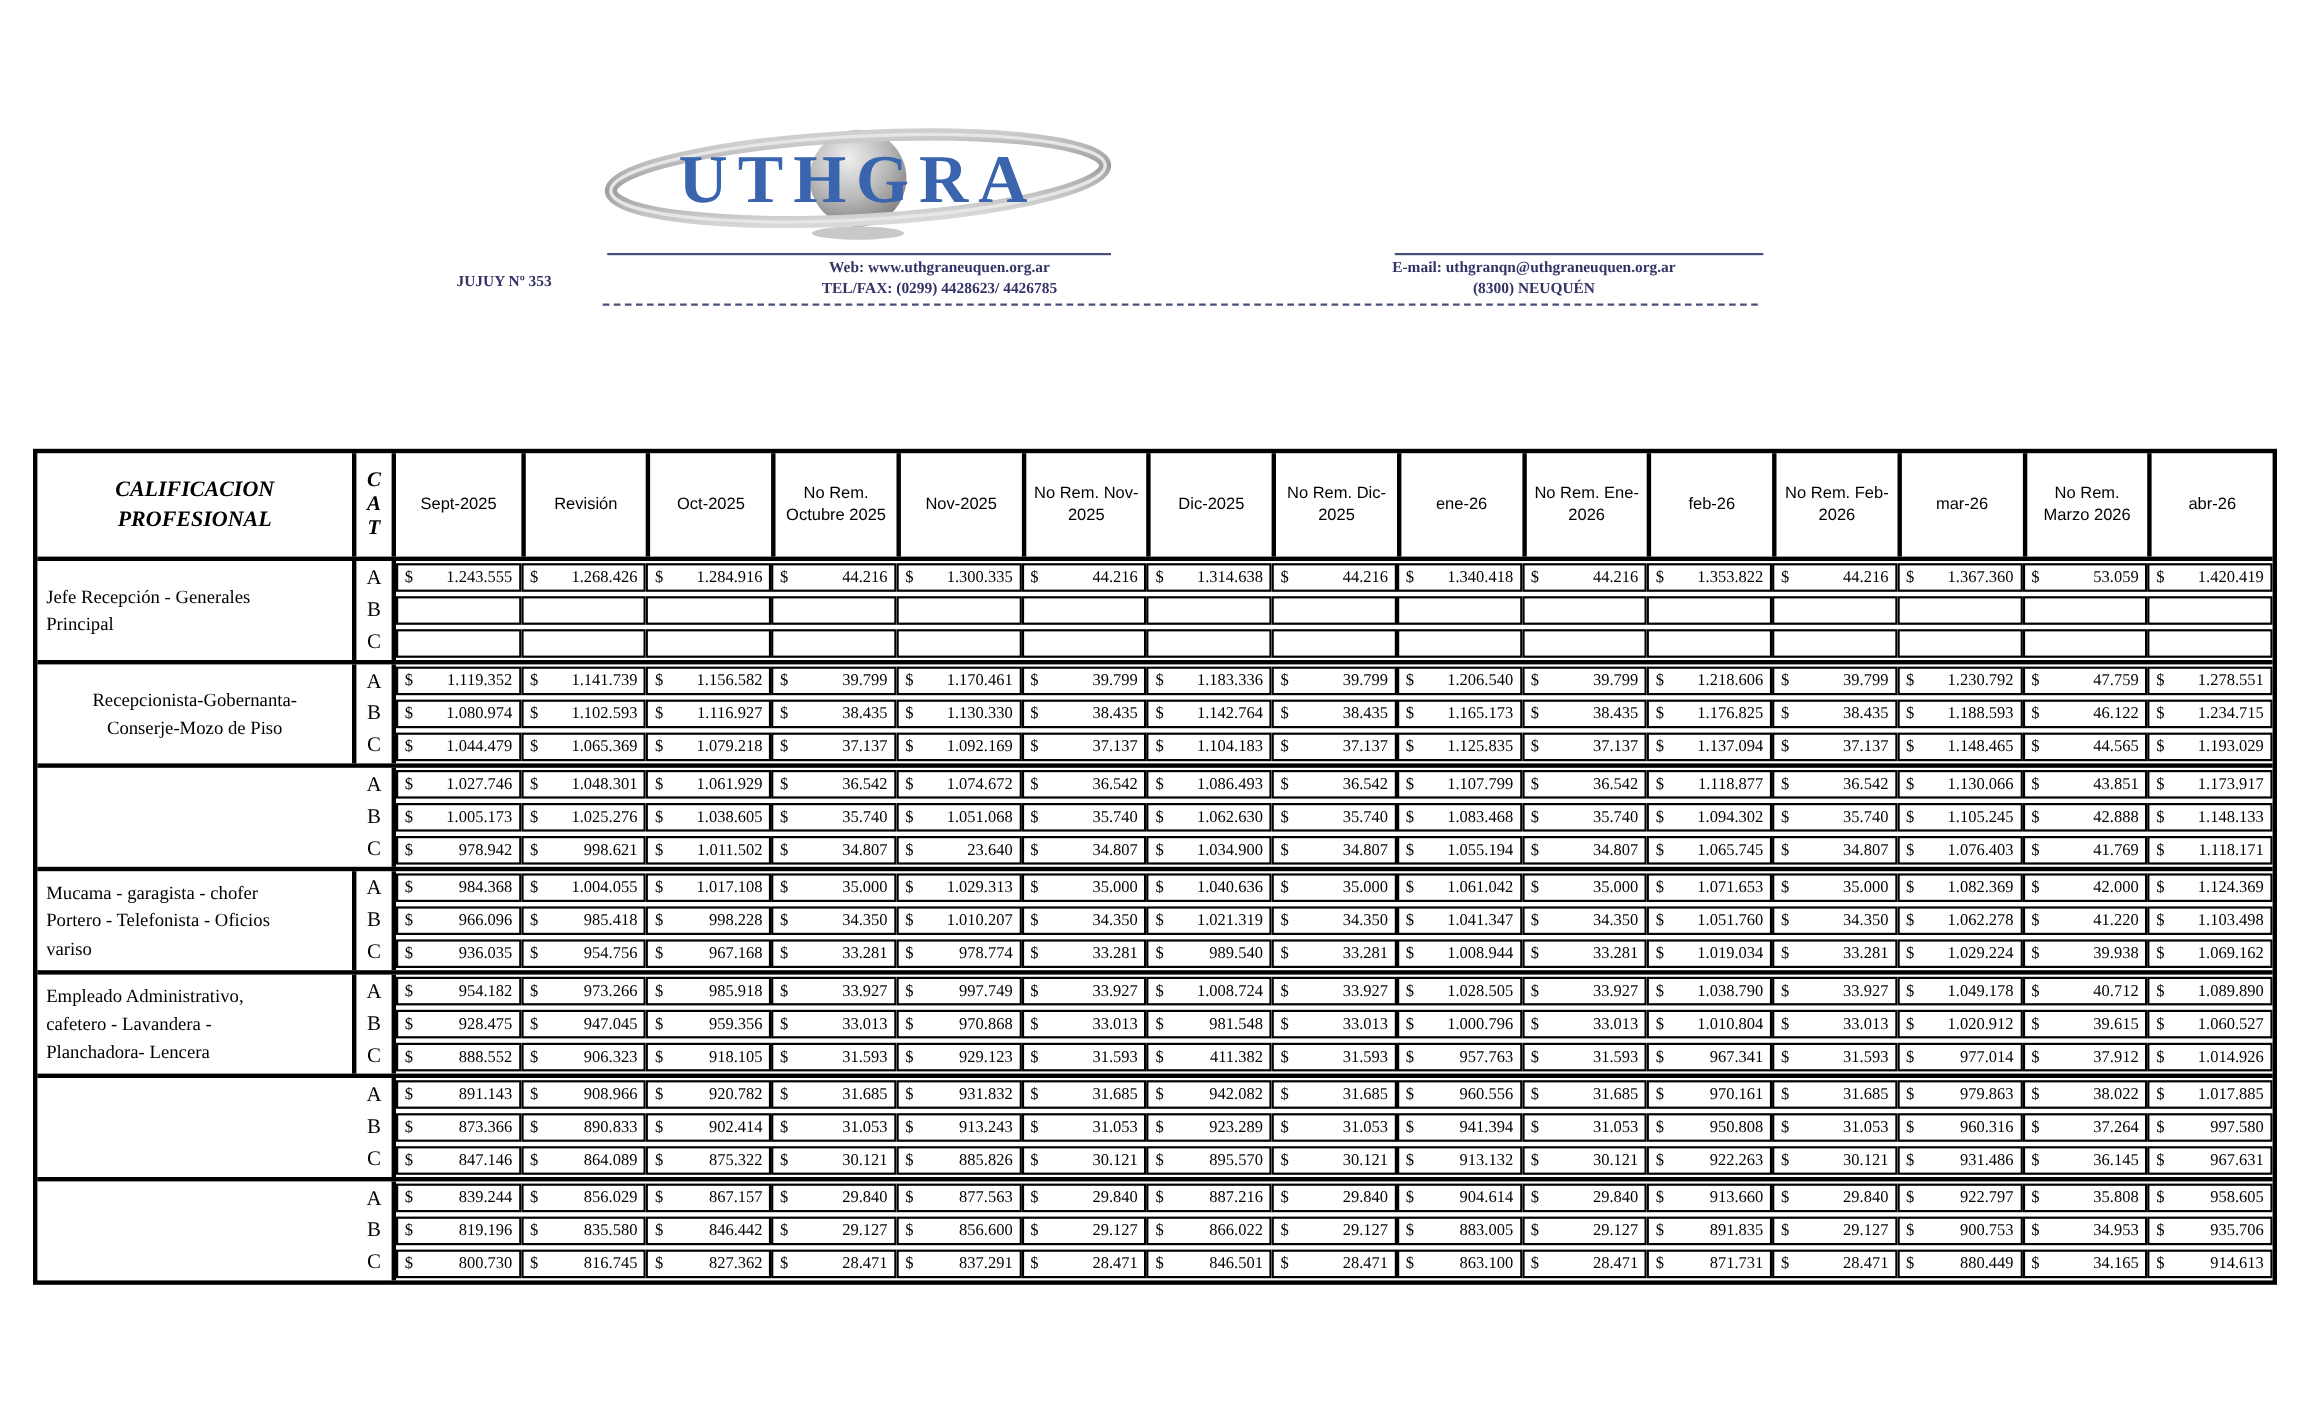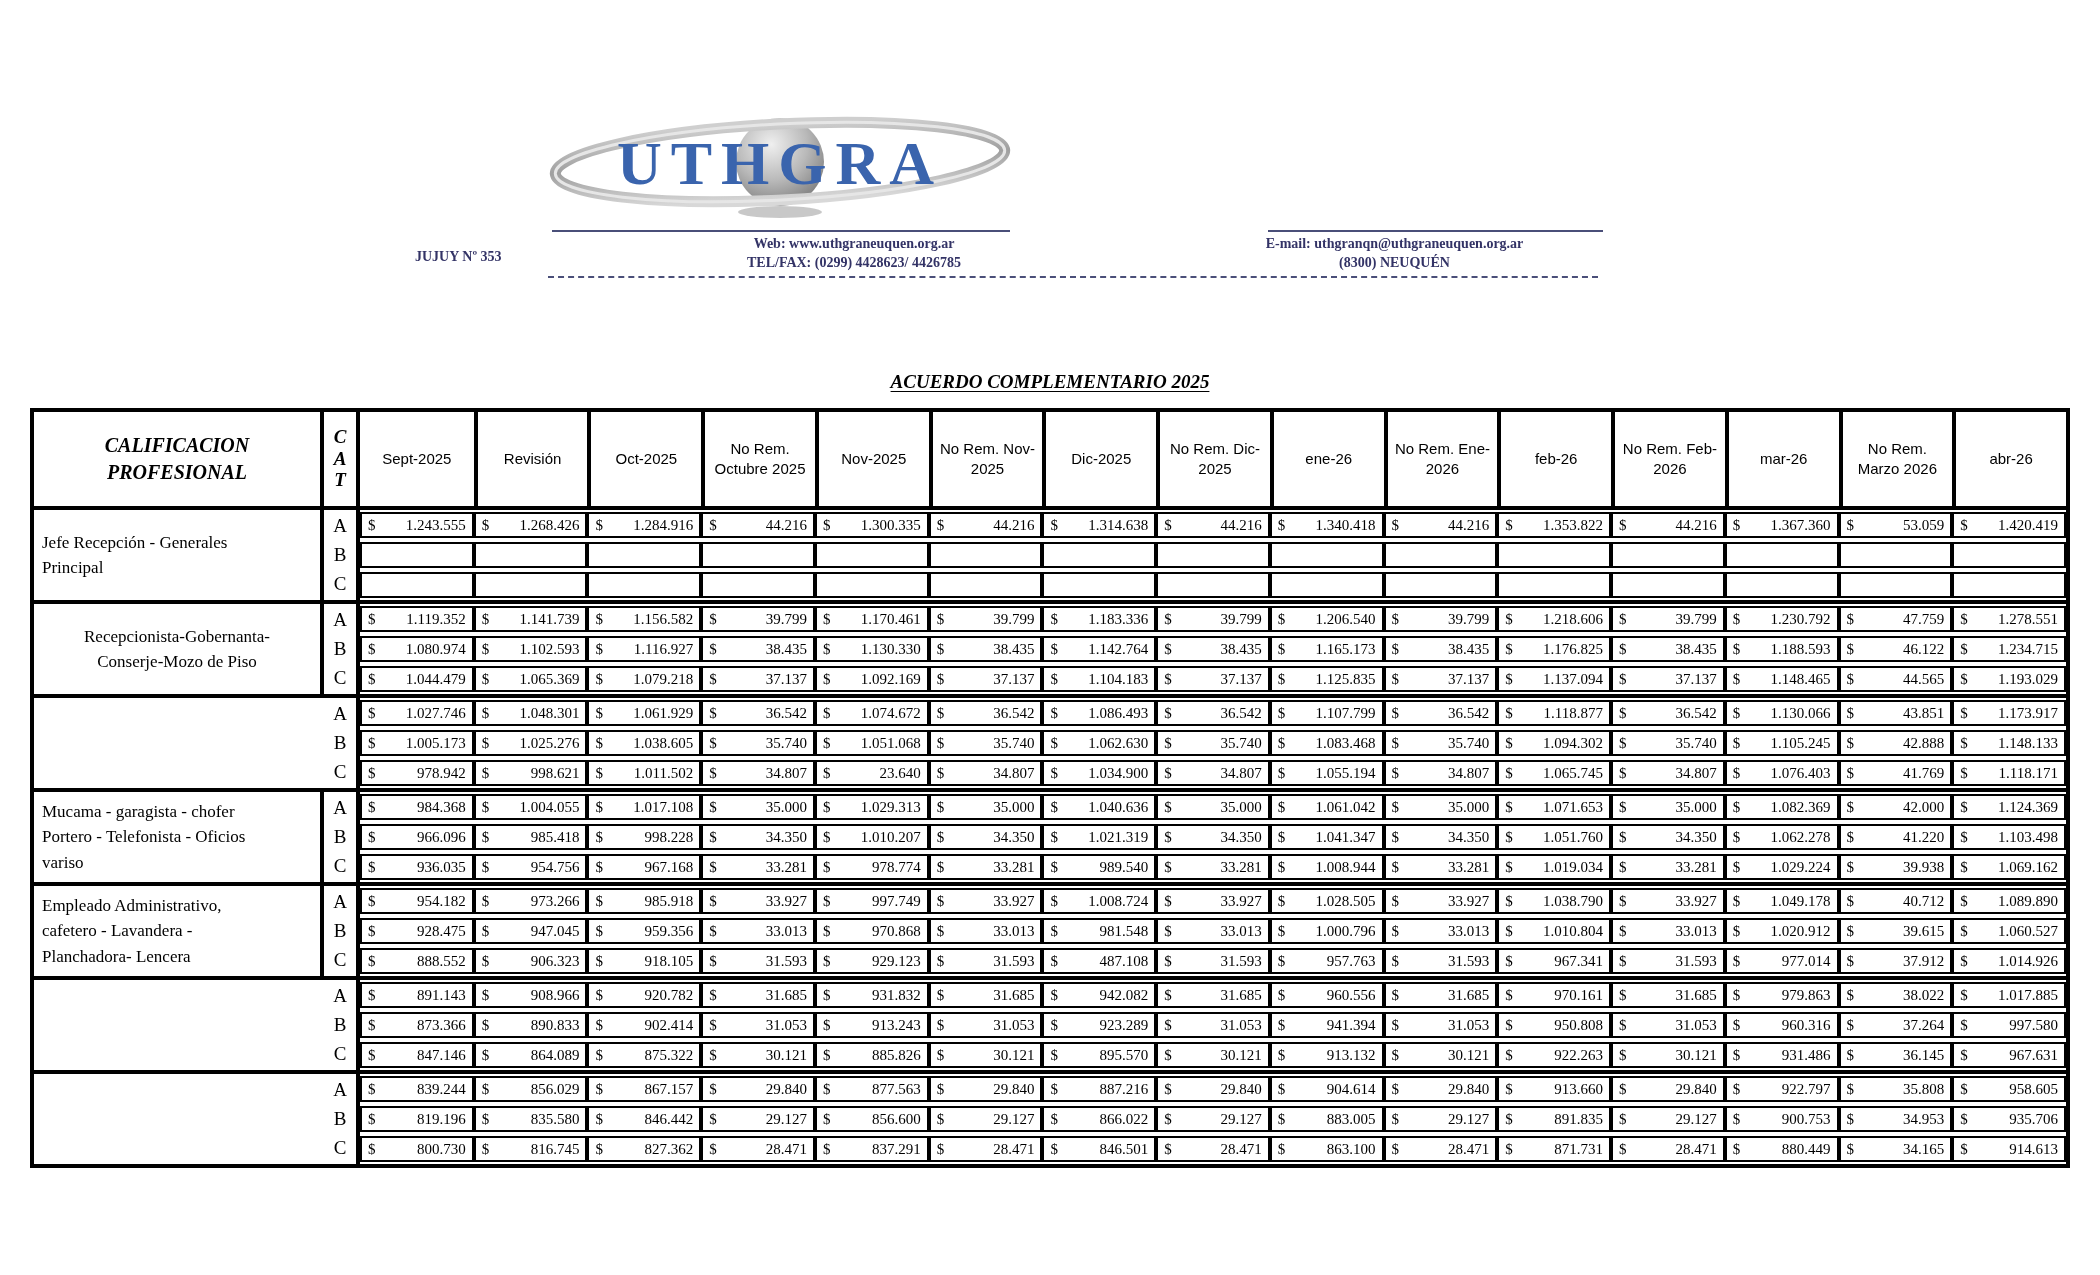--- a/index.html
+++ b/index.html
@@ -93,23 +93,20 @@
     <div>TEL/FAX: (0299) 4428623/ 4426785</div>
   </div>
 
   <div class="emailblock">
     <div>E-mail: uthgranqn@uthgraneuquen.org.ar</div>
     <div>(8300) NEUQUÉN</div>
   </div>
 
   <div class="dashline"></div>
 
-  <div class="title2">
-    <span>ACUERDO COMPLEMENTARIO 2025</span>
-  </div>
 
   <div class="tbl" id="tbl">
     <div class="thead" id="thead">
       <div class="corner">
         <span>CALIFICACION</span>
         <span>PROFESIONAL</span>
       </div>
       <div class="cathead">
         <span>C</span>
         <span>A</span>
@@ -984,21 +981,21 @@
         <div class="mcell" style="grid-area: 3 / 7;">
           <span>$</span>
           <span>929.123</span>
         </div>
         <div class="mcell" style="grid-area: 3 / 8;">
           <span>$</span>
           <span>31.593</span>
         </div>
         <div class="mcell" style="grid-area: 3 / 9;">
           <span>$</span>
-          <span>487.108</span>
+          <span>411.382</span>
         </div>
         <div class="mcell" style="grid-area: 3 / 10;">
           <span>$</span>
           <span>31.593</span>
         </div>
         <div class="mcell" style="grid-area: 3 / 11;">
           <span>$</span>
           <span>957.763</span>
         </div>
         <div class="mcell" style="grid-area: 3 / 12;">

